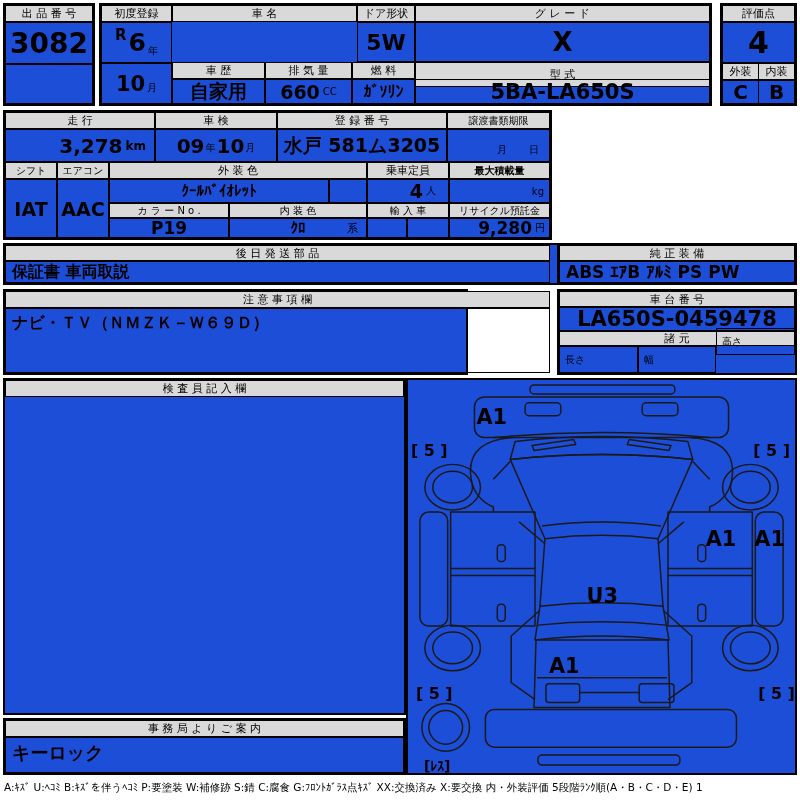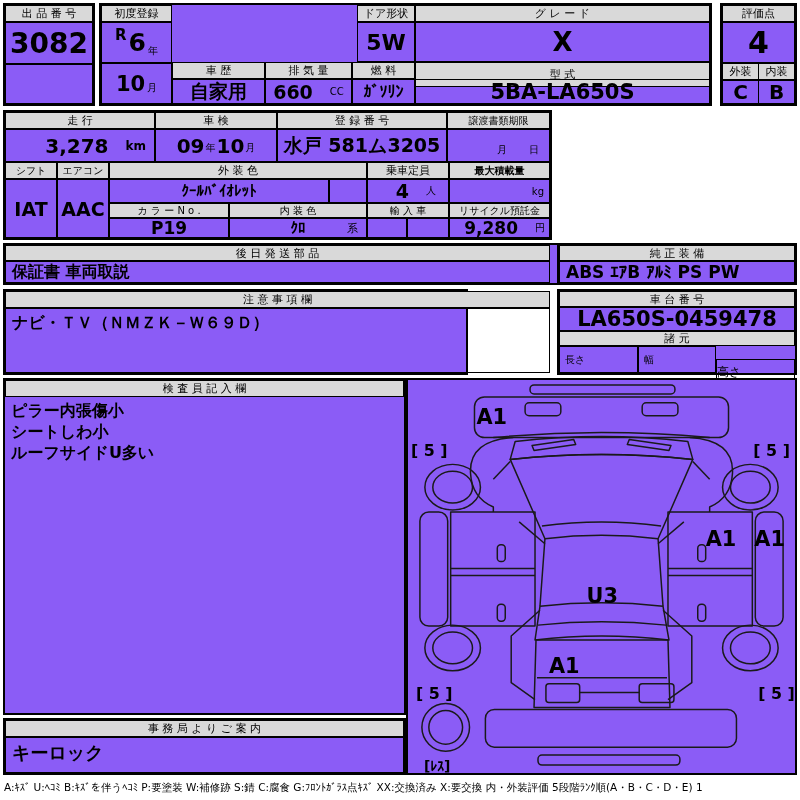--- a/index.html
+++ b/index.html
@@ -1,43 +1,44 @@
 <!DOCTYPE html>
 <html><head>
 <meta charset="utf-8">
 <style>
   html,body{margin:0;padding:0;background:#f2f2f2}
   #sheet{position:relative;width:800px;height:800px;background:#fff;
     font-family:"DejaVu Sans","Liberation Sans",sans-serif;color:#000;overflow:hidden}
-  .box{position:absolute;border:2px solid #000;background:#8b5cf6;box-sizing:border-box}
+  .box{position:absolute;border:2px solid #000;background:#1d4ed8;box-sizing:border-box}
   .c{position:absolute;border:1px solid #000;box-sizing:border-box;display:flex;
      align-items:center;justify-content:center;overflow:hidden;white-space:nowrap;font-size:11px}
   .g{background:#d9d9d9}
   .b{font-weight:bold}
   .left{justify-content:flex-start}
   .right{justify-content:flex-end}
-  .u{font-size:10px;margin-left:17px}
+  .u{font-size:10px;margin-left:3px}
   .hline{font-weight:bold;font-size:16px;line-height:21px}
   .sline{font-weight:bold;font-size:15px;line-height:18px}
   .footer{position:absolute;font-size:10.5px;white-space:nowrap}
   svg text{font-family:"DejaVu Sans","Liberation Sans",sans-serif;font-weight:bold;fill:#000}
 </style>
 </head>
 <body>
 
 <div id="sheet">
 
   <div class="box" style="left:3px;top:3px;width:92px;height:103px">
     <div class="c g" style="left:0;top:0;width:88px;height:17px">出 品 番 号</div>
     <div class="c b" style="left:0;top:17px;width:88px;height:42px;font-size:28px">3082</div>
     <div class="c" style="left:0;top:59px;width:88px;height:40px"></div>
   </div>
 
   <div class="box" style="left:99px;top:3px;width:613px;height:103px">
     <div class="c g" style="left:0;top:0;width:71px;height:17px">初度登録</div>
+    <div class="c g" style="left:71px;top:0;width:185px;height:17px">車 名</div>
     <div class="c g" style="left:256px;top:0;width:58px;height:17px">ドア形状</div>
     <div class="c g" style="left:314px;top:0;width:295px;height:17px">グ レ ー ド</div>
 
     <div class="c" style="left:0;top:17px;width:71px;height:41px;gap:2px">
       <span class="b" style="font-size:15px;align-self:flex-start;margin-top:3px">R</span>
       <span class="b" style="font-size:25px">6</span>
       <span style="font-size:10px;align-self:flex-end;margin-bottom:4px">年</span>
     </div>
     <div class="c b" style="left:256px;top:17px;width:58px;height:40px;font-size:22px">5W</div>
     <div class="c b" style="left:314px;top:17px;width:295px;height:40px;font-size:26px">X</div>
@@ -142,30 +143,25 @@
     <div class="c g" style="left:0;top:0;width:236px;height:16px">純 正 装 備</div>
     <div class="c b left" style="left:0;top:16px;width:236px;height:22px;font-size:17px;padding-left:6px">ABS ｴｱB ｱﾙﾐ PS PW</div>
   </div>
 
   <div class="box" style="left:557px;top:289px;width:240px;height:86px">
     <div class="c g" style="left:0;top:0;width:236px;height:16px">車 台 番 号</div>
     <div class="c b" style="left:0;top:16px;width:236px;height:24px;font-size:21px">LA650S-0459478</div>
     <div class="c g" style="left:0;top:40px;width:236px;height:15px">諸 元</div>
     <div class="c left" style="left:0;top:55px;width:79px;height:27px;font-size:10px;padding-left:5px">長さ</div>
     <div class="c left" style="left:79px;top:55px;width:78px;height:27px;font-size:10px;padding-left:5px">幅</div>
-    <div class="c left" style="left:157px;top:68px;width:79px;height:27px;font-size:12px;">高さ</div>
+    <div class="c left" style="left:157px;top:37px;width:79px;height:27px;font-size:10px;padding-left:5px">高さ</div>
   </div>
 
   <div class="box" style="left:3px;top:378px;width:403px;height:337px">
     <div class="c g" style="left:0;top:0;width:399px;height:17px">検 査 員 記 入 欄</div>
-    <div style="position:absolute;left:6px;top:20px;width:390px">
-      <div class="hline">ピラー内張傷小</div>
-      <div class="hline">シートしわ小</div>
-      <div class="hline">ルーフサイドU多い</div>
-    </div>
   </div>
 
   <div class="box" style="left:3px;top:718px;width:403px;height:57px">
     <div class="c g" style="left:0;top:0;width:399px;height:17px">事 務 局 よ り ご 案 内</div>
     <div class="c b left" style="left:0;top:17px;width:399px;height:36px;font-size:18px;padding-left:6px;align-items:flex-start;padding-top:3px">キーロック</div>
   </div>
 
   <div class="box" style="left:406px;top:378px;width:391px;height:397px">
     <svg width="387" height="393" viewBox="0 0 390 396">
       <g fill="none" stroke="#1a1a1a" stroke-width="1.5" stroke-linejoin="round">

